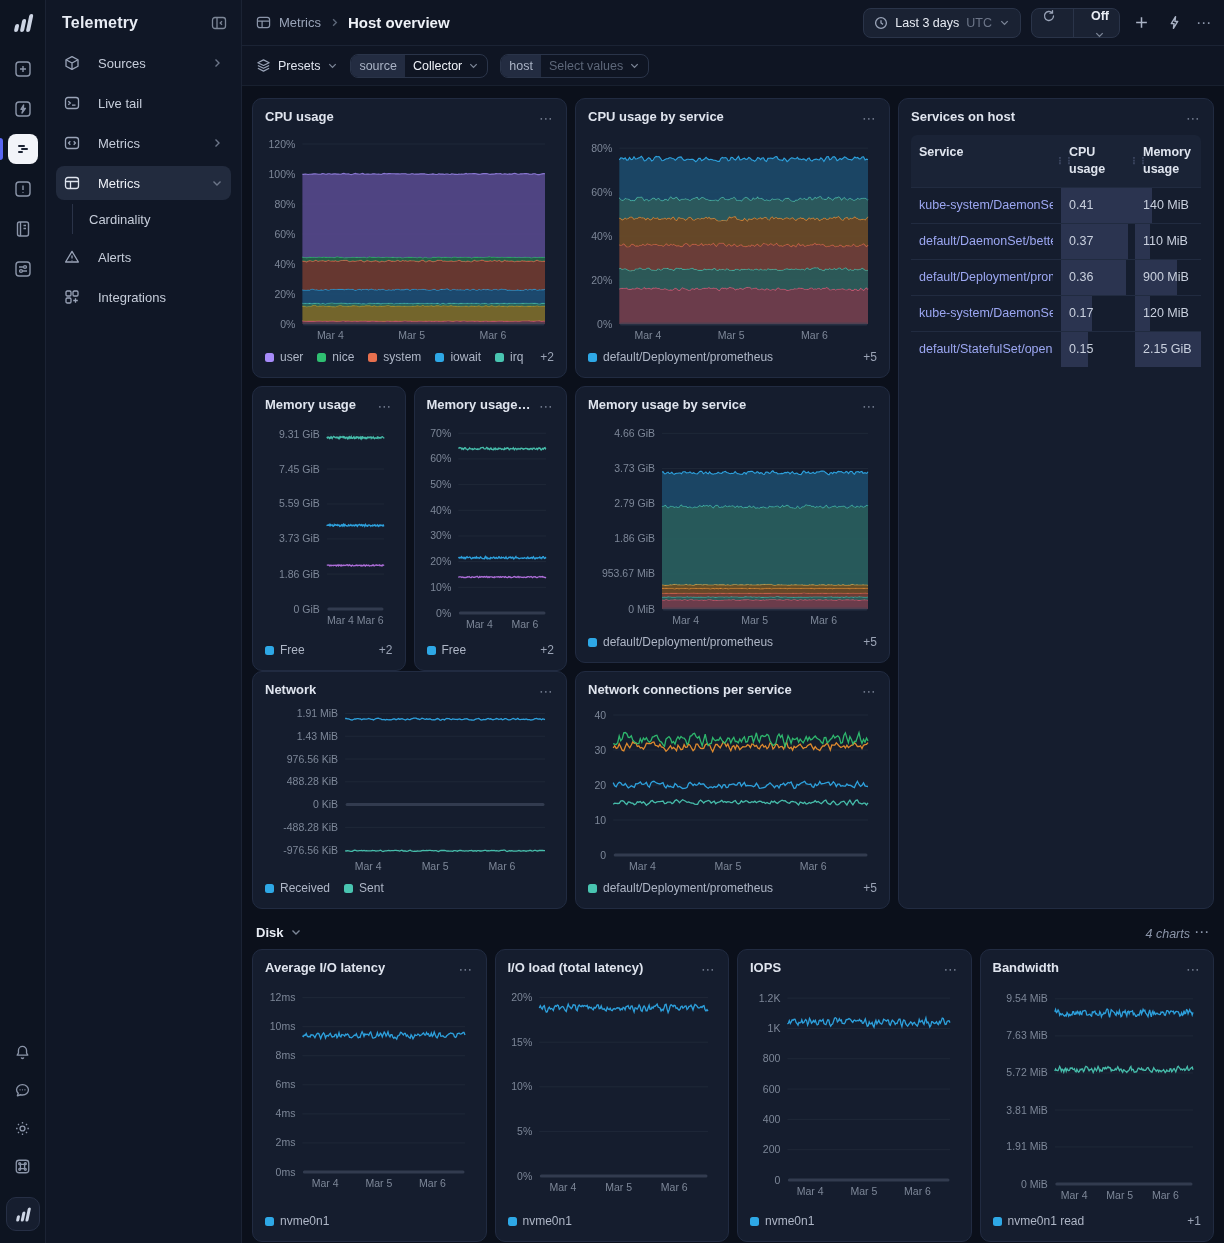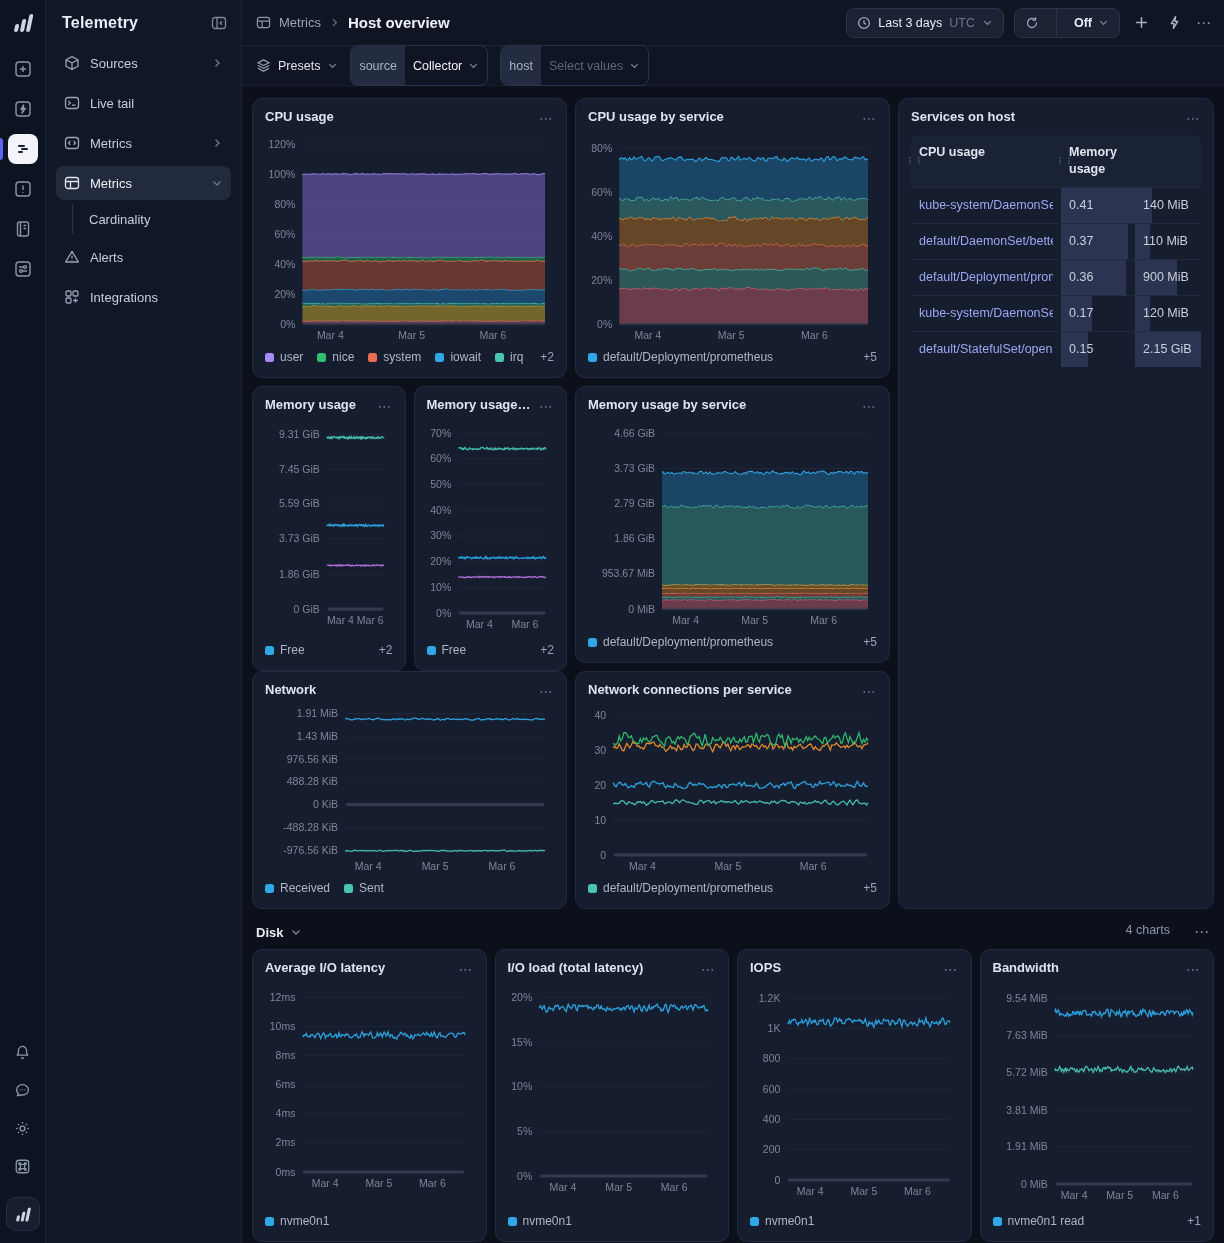--- a/index.html
+++ b/index.html
@@ -14,51 +14,51 @@
   .rail-btn.active { background:#f2f4f9; color:#1a2232; }
   .rail-indicator { position:absolute; left:-8px; top:4px; width:3px; height:22px; background:#5a67f2; border-radius:0 3px 3px 0; }
   .rail-bottom { margin-top:auto; display:flex; flex-direction:column; gap:8px; align-items:center; }
   .rail-logo-btn { width:34px; height:34px; border-radius:10px; background:#161e2f; border:1px solid #262f45; display:flex; align-items:center; justify-content:center; margin-top:8px; cursor:pointer; }
 
   
   .sidebar { width:196px; background:#101726; border-right:1px solid #1b2334; padding:12px 10px; flex:none; }
   .side-head { display:flex; align-items:center; justify-content:space-between; padding:2px 4px 14px 6px; }
   .side-title { font-size:16px; font-weight:700; letter-spacing:.2px; }
   .collapse-btn { color:#7d8798; cursor:pointer; display:flex; }
-  .nav-item { display:flex; align-items:center; gap:10px; height:34px; padding:0 8px; border-radius:8px; color:#c6cdda; font-size:13px; cursor:pointer; margin-bottom:6px; }
+  .nav-item { display:flex; align-items:center; gap:18px; height:34px; padding:0 8px; border-radius:8px; color:#c6cdda; font-size:13px; cursor:pointer; margin-bottom:6px; }
   .nav-item .nv-ico { color:#9aa4b8; display:flex; flex:none; }
   .nav-item .nv-label { flex:1; white-space:nowrap; }
   .nav-item .nv-chev { color:#6d7689; display:flex; }
   .nav-item.active { background:#222b3e; color:#eef1f7; }
   .nav-item.active .nv-ico { color:#dfe4ee; }
   .nav-sub { display:flex; align-items:center; height:30px; margin:-2px 0 6px 16px; padding-left:16px; border-left:1px solid #2a3348; font-size:13px; color:#c6cdda; cursor:pointer; }
 
   
   .main { flex:1; display:flex; flex-direction:column; min-width:0; background:#0b101b; }
   .topbar { height:46px; background:#0f1523; border-bottom:1px solid #1b2334; display:flex; align-items:center; padding:0 12px 0 14px; flex:none; }
   .crumb { display:flex; align-items:center; gap:8px; }
   .crumb-ico { color:#8b95a9; display:flex; }
   .crumb-sec { color:#9aa4b8; font-size:13px; cursor:pointer; }
   .crumb-sep { color:#5d6779; display:flex; }
   .crumb-page { color:#eef1f7; font-size:15px; font-weight:700; }
   .top-right { margin-left:auto; display:flex; align-items:center; gap:10px; }
   .pill { height:30px; background:#1a2233; border:1px solid #2a3449; border-radius:8px; display:flex; align-items:center; padding:0 10px; gap:7px; font-size:12.5px; cursor:pointer; }
   .pill .muted { color:#6d7689; }
   .pill .p-ico { color:#9aa4b8; display:flex; }
   .pill-split { padding:0; }
-  .pill-split .seg { display:flex; align-items:center; gap:6px; padding:0 10px; height:100%; }
+  .pill-split .seg { display:flex; align-items:center; gap:6px; padding:0 10px; height:100%;flex-direction:column; }
   .pill-split .divider { width:1px; height:100%; background:#2a3449; }
   .top-ico { color:#aab3c5; display:flex; padding:4px; cursor:pointer; }
   .dots { color:#8b95a9; font-size:15px; letter-spacing:1px; cursor:pointer; }
 
   .filterbar { height:40px; background:#0f1523; border-bottom:1px solid #18202f; display:flex; align-items:center; gap:12px; padding:0 14px; flex:none; }
   .presets { display:flex; align-items:center; gap:7px; font-size:12.5px; color:#dfe4ee; cursor:pointer;text-align:right; }
   .presets .p-ico { color:#9aa4b8; display:flex; }
   .chev { color:#7d8798; display:flex; }
-  .filter-pill { height:41px; border:1px solid #2a3449; border-radius:8px; display:flex; align-items:center; overflow:hidden; cursor:pointer; font-size:12.5px; }
+  .filter-pill { height:24px; border:1px solid #2a3449; border-radius:8px; display:flex; align-items:center; overflow:hidden; cursor:pointer; font-size:12.5px; }
   .filter-key { background:#232c41; color:#aab3c5; padding:0 8px; height:100%; display:flex; align-items:center; }
   .filter-val { padding:0 8px; display:flex; align-items:center; gap:6px; color:#eef1f7; }
   .filter-val.placeholder { color:#5d6779; }
 
   .content { flex:1; padding:12px 10px 8px; overflow:hidden; }
   .grid1 { display:grid; grid-template-columns:315px 315px 1fr; grid-template-rows:280px 277px 238px; gap:8px; }
   .mem-pair { display:grid; grid-template-columns:1fr 1fr; gap:8px; }
 
   .card { background:#151d2e; border:1px solid #212b41; border-radius:10px; padding:10px 12px; display:flex; flex-direction:column; min-width:0; }
   .card-head { display:flex; align-items:flex-start; justify-content:space-between; margin-bottom:2px; }
@@ -75,21 +75,21 @@
   .tbl-head { display:grid; grid-template-columns:minmax(0,1fr) 74px 66px; background:#1a2336; border-radius:6px 6px 0 0; }
   .th { padding:9px 8px; font-weight:700; color:#dfe4ee; position:relative; line-height:1.35; }
   .th .grip { position:absolute; left:-6px; top:50%; transform:translateY(-50%); color:#3c4660; font-size:10px; letter-spacing:-1px; cursor:col-resize; }
   .tbl-row { display:grid; grid-template-columns:minmax(0,1fr) 74px 66px; border-top:1px solid #212b40; height:36px; align-items:stretch; }
   .td { display:flex; align-items:center; padding:0 8px; min-width:0; }
   .svc-link { color:#9ca7f2; white-space:nowrap; overflow:hidden; cursor:pointer; }
   .td-num { color:#c9d0de; }
 
   .disk-head { display:flex; align-items:center; margin:14px 4px 8px; }
   .disk-left { display:flex; align-items:center; gap:7px; font-size:13px; font-weight:700; cursor:pointer; }
-  .disk-right { margin-left:auto; display:flex; align-items:flex-start; gap:24px; color:#8b95a9; font-size:12.5px; }
+  .disk-right { margin-left:auto; display:flex; align-items:flex-end; gap:4px; color:#8b95a9; font-size:12.5px;font-style:italic; }
   .grid2 { display:grid; grid-template-columns:repeat(4,1fr); gap:8px; height:277px; }
 
   svg.ic { display:block; }
   text { font-family:"Liberation Sans","DejaVu Sans",sans-serif; }
 </style>
 </head>
 <body>
 
 <div class="app">
 
@@ -495,20 +495,21 @@
             </div>
         </div>
 
         <div class="card svc-card">
           <div class="card-head">
             <div class="card-title">Services on host</div>
             <div class="card-menu">⋯</div>
           </div>
           <div class="tbl">
             <div class="tbl-head">
+              <div class="th">Service</div>
               <div class="th"><span class="grip">⋮⋮</span><span>CPU usage</span></div>
               <div class="th"><span class="grip">⋮⋮</span><span>Memory usage</span></div>
             </div>
             <div>
                 <div class="tbl-row">
                   <div class="td">
                     <span class="svc-link">kube-system/DaemonSet/aw</span>
                   </div>
                   <div class="td td-num" style="background: linear-gradient(to right, rgb(43, 52, 80) 100%, rgba(0, 0, 0, 0) 100%);">0.41</div>
                   <div class="td td-num" style="background: linear-gradient(to right, rgb(43, 52, 80) 25.2%, rgba(0, 0, 0, 0) 25.2%);">140 MiB</div>

